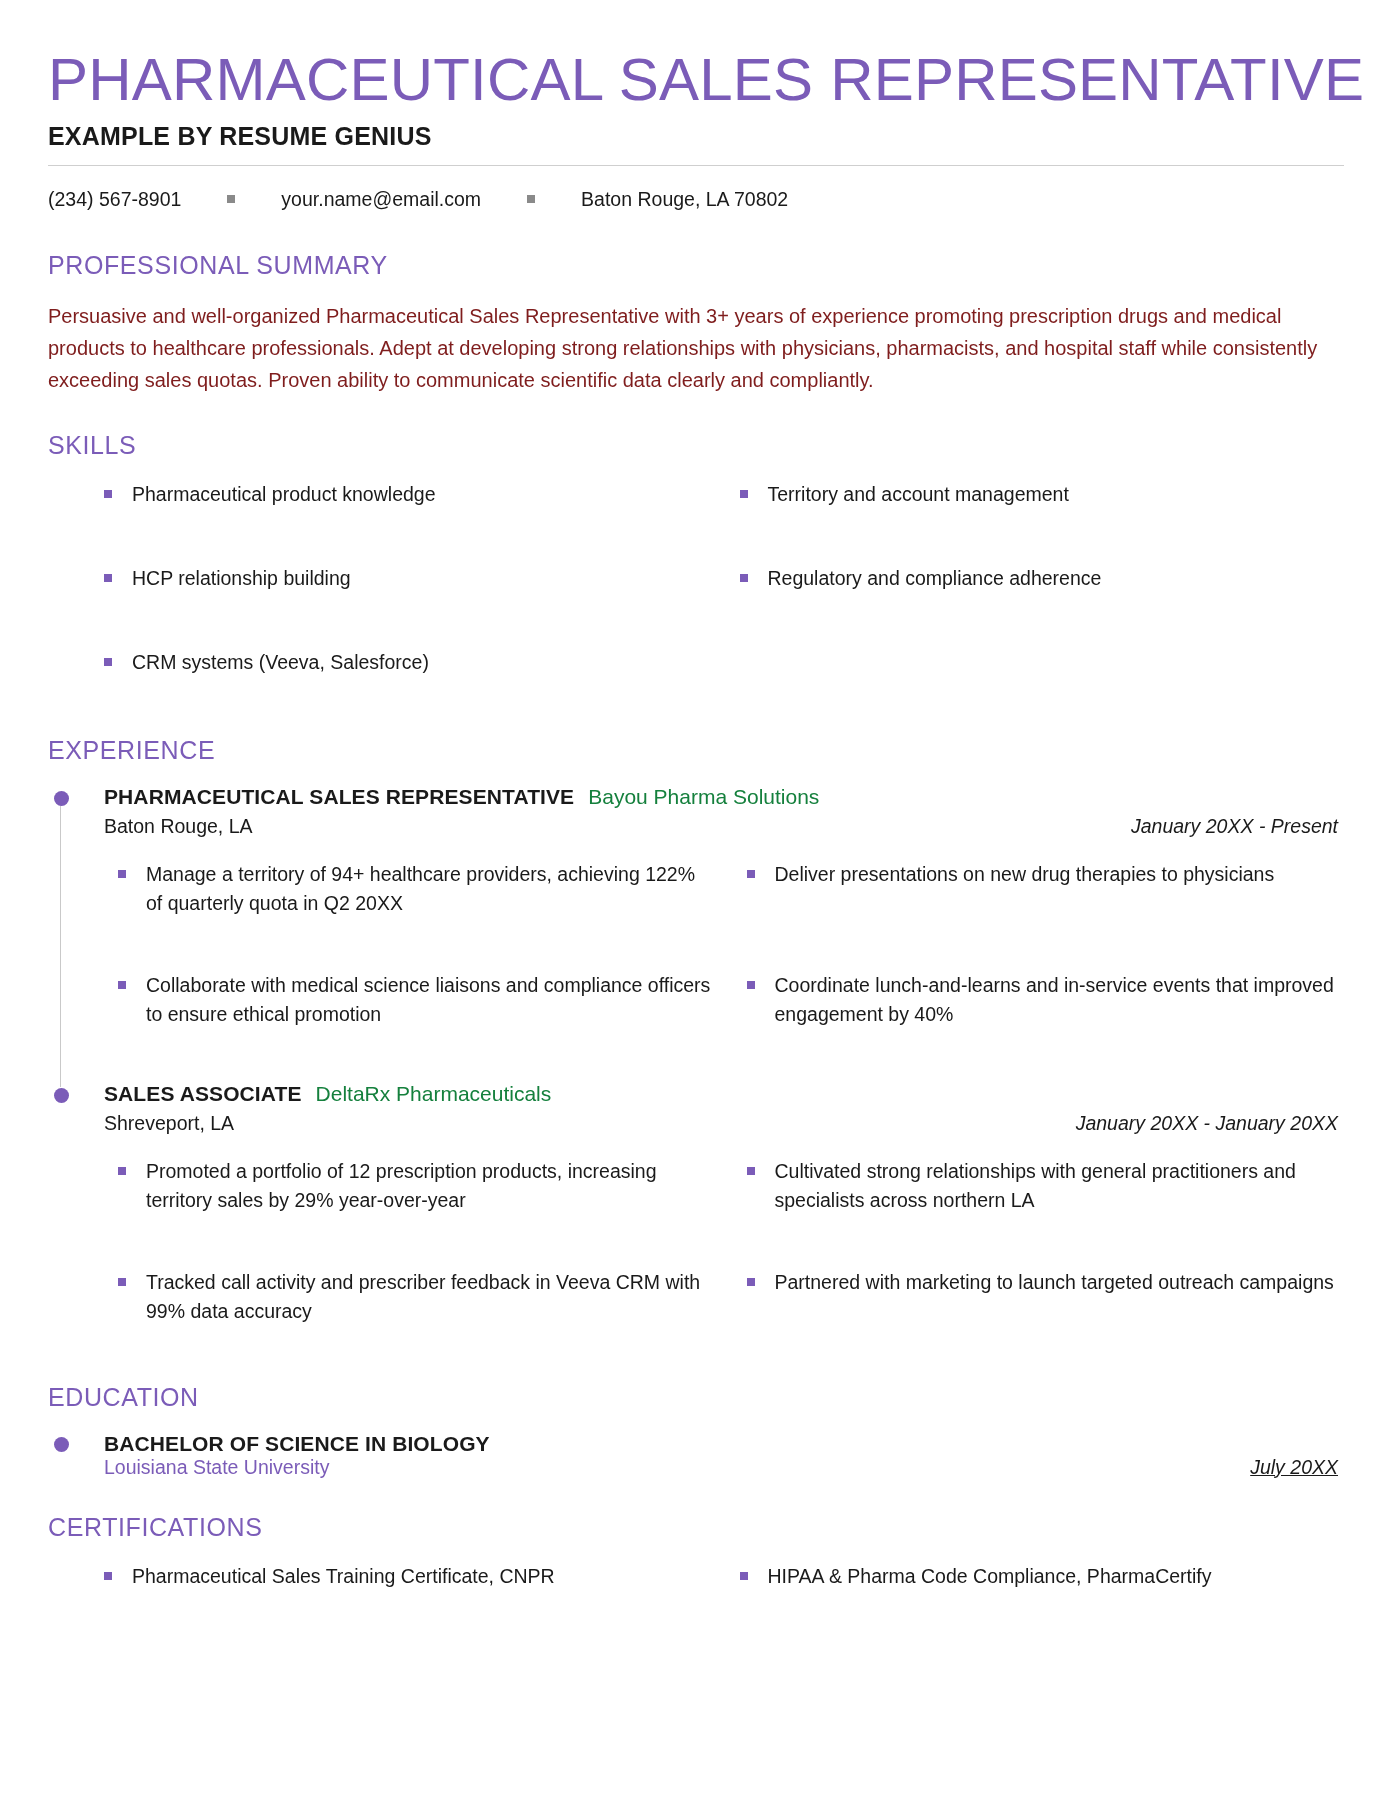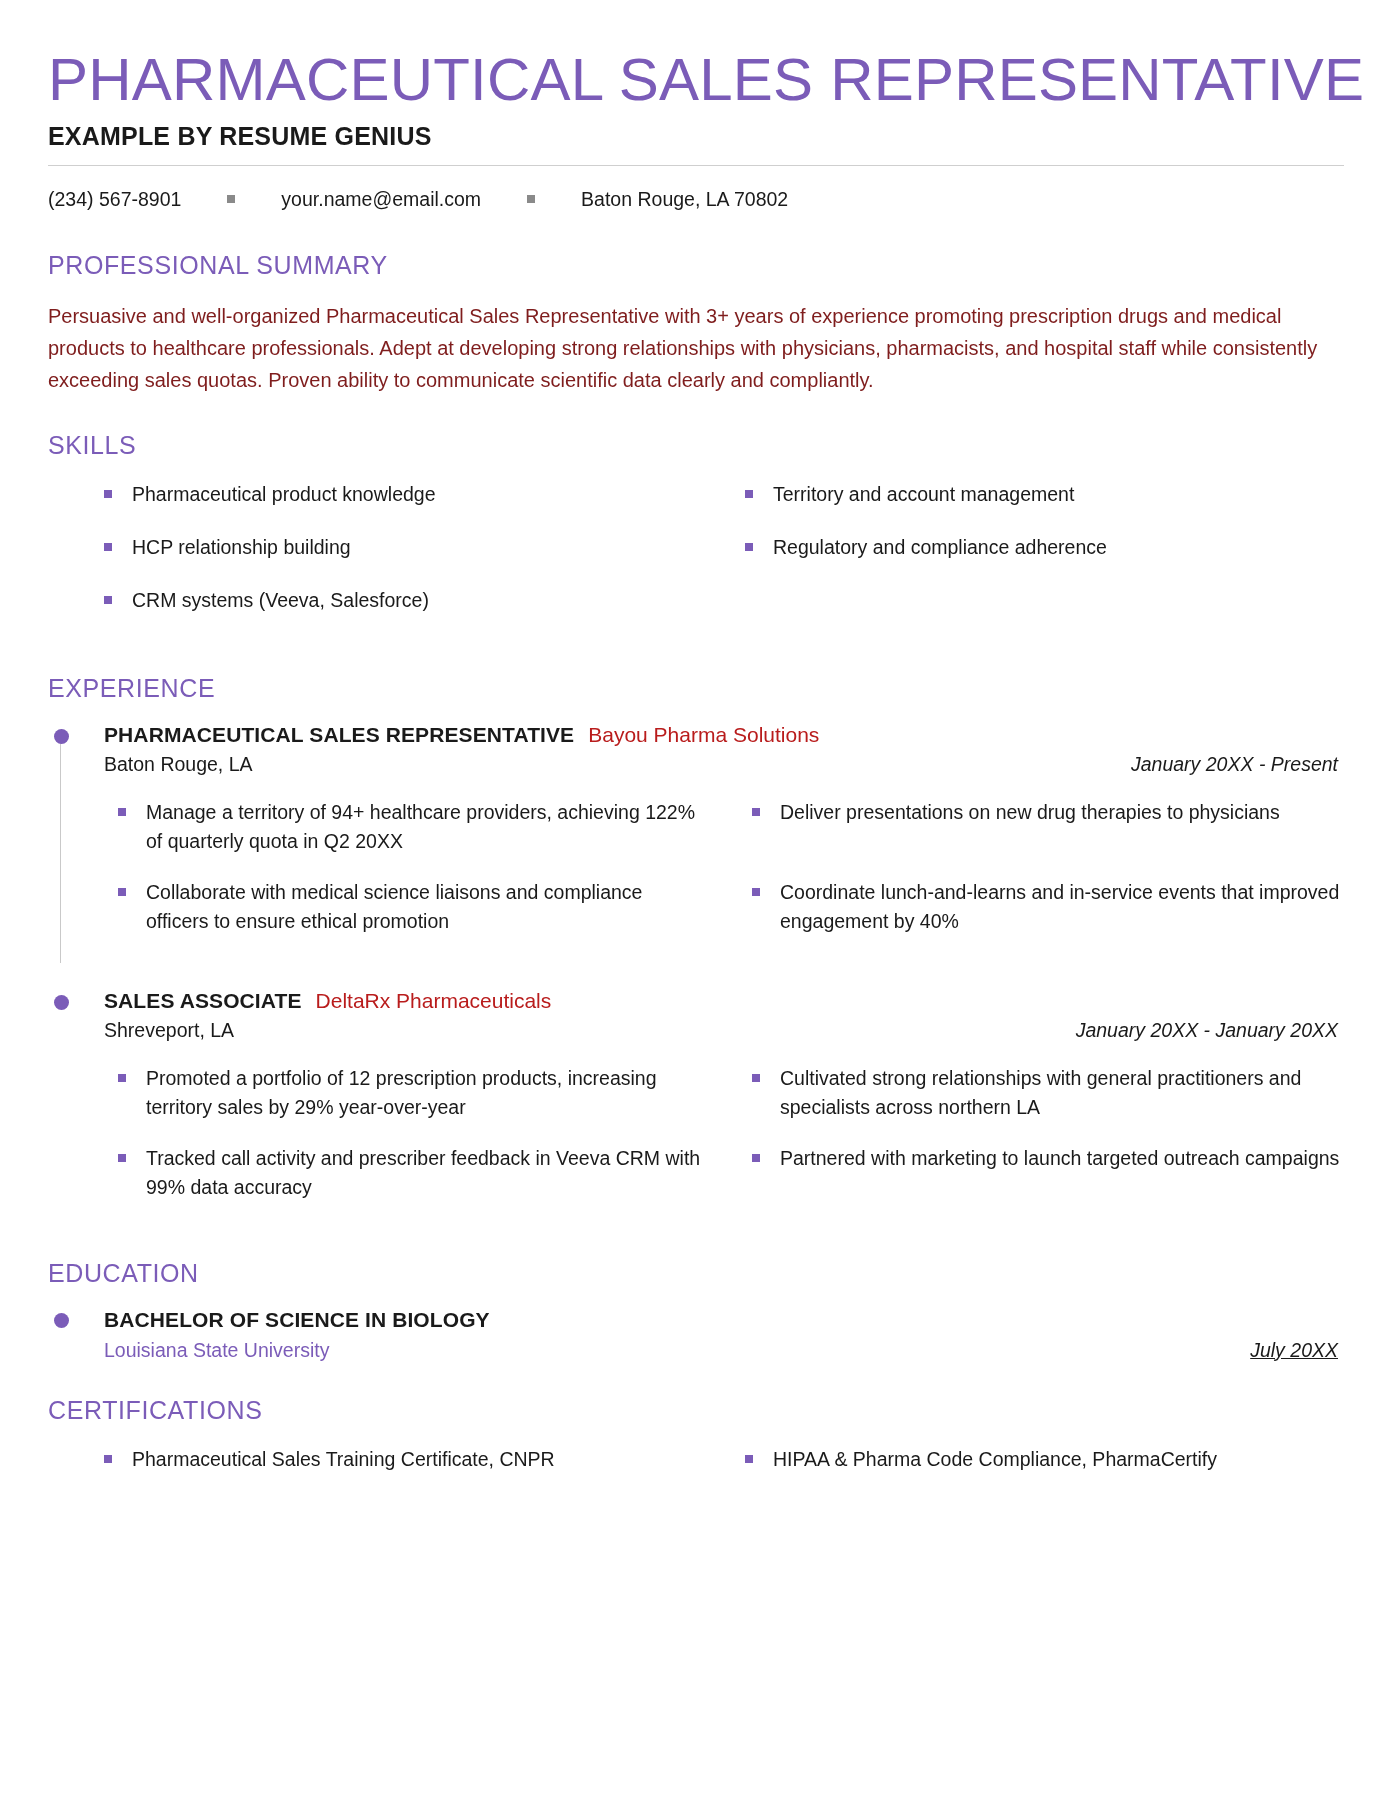--- a/index.html
+++ b/index.html
@@ -78,20 +78,21 @@
     margin: 0;
     max-width: 1285px;
   }
 
   
   .two-col {
     display: grid;
     grid-template-columns: 1fr 1fr;
     column-gap: 42px;
     row-gap: 0;
+    gap: 31px;
   }
   .bullet {
     display: flex;
     align-items: flex-start;
     font-size: 19.5px;
     line-height: 1.5;
     margin-bottom: 22px;
   }
   .bullet .sq {
     flex: 0 0 auto;
@@ -131,21 +132,21 @@
     flex-wrap: wrap;
   }
   .job-title {
     font-size: 21px;
     font-weight: 700;
     color: #1a1a1a;
     letter-spacing: 0.1px;
   }
   .job-company {
     font-size: 21px;
-    color: #b91c1c;
+    color: #15803d;
     margin-left: 14px;
   }
   .job-sub {
     display: flex;
     justify-content: space-between;
     align-items: baseline;
     margin-top: 6px;
     margin-bottom: 22px;
   }
   .job-loc { font-size: 19.5px; color: #1a1a1a; }
@@ -173,21 +174,20 @@
   .edu-degree {
     font-size: 21px;
     font-weight: 700;
     color: #1a1a1a;
     letter-spacing: 0.1px;
   }
   .edu-row {
     display: flex;
     justify-content: space-between;
     align-items: baseline;
-    margin-top: 7px;
   }
   .edu-school { font-size: 19.5px; color: #7b5cb8; }
   .edu-date { font-size: 19.5px; font-style: italic; color: #1a1a1a; padding-right: 6px; text-decoration: underline; }
 
   .certs-list { padding-left: 56px; }
   .certs-list .bullet { margin-bottom: 8px; }
 </style>
 </head>
 <body>
 

